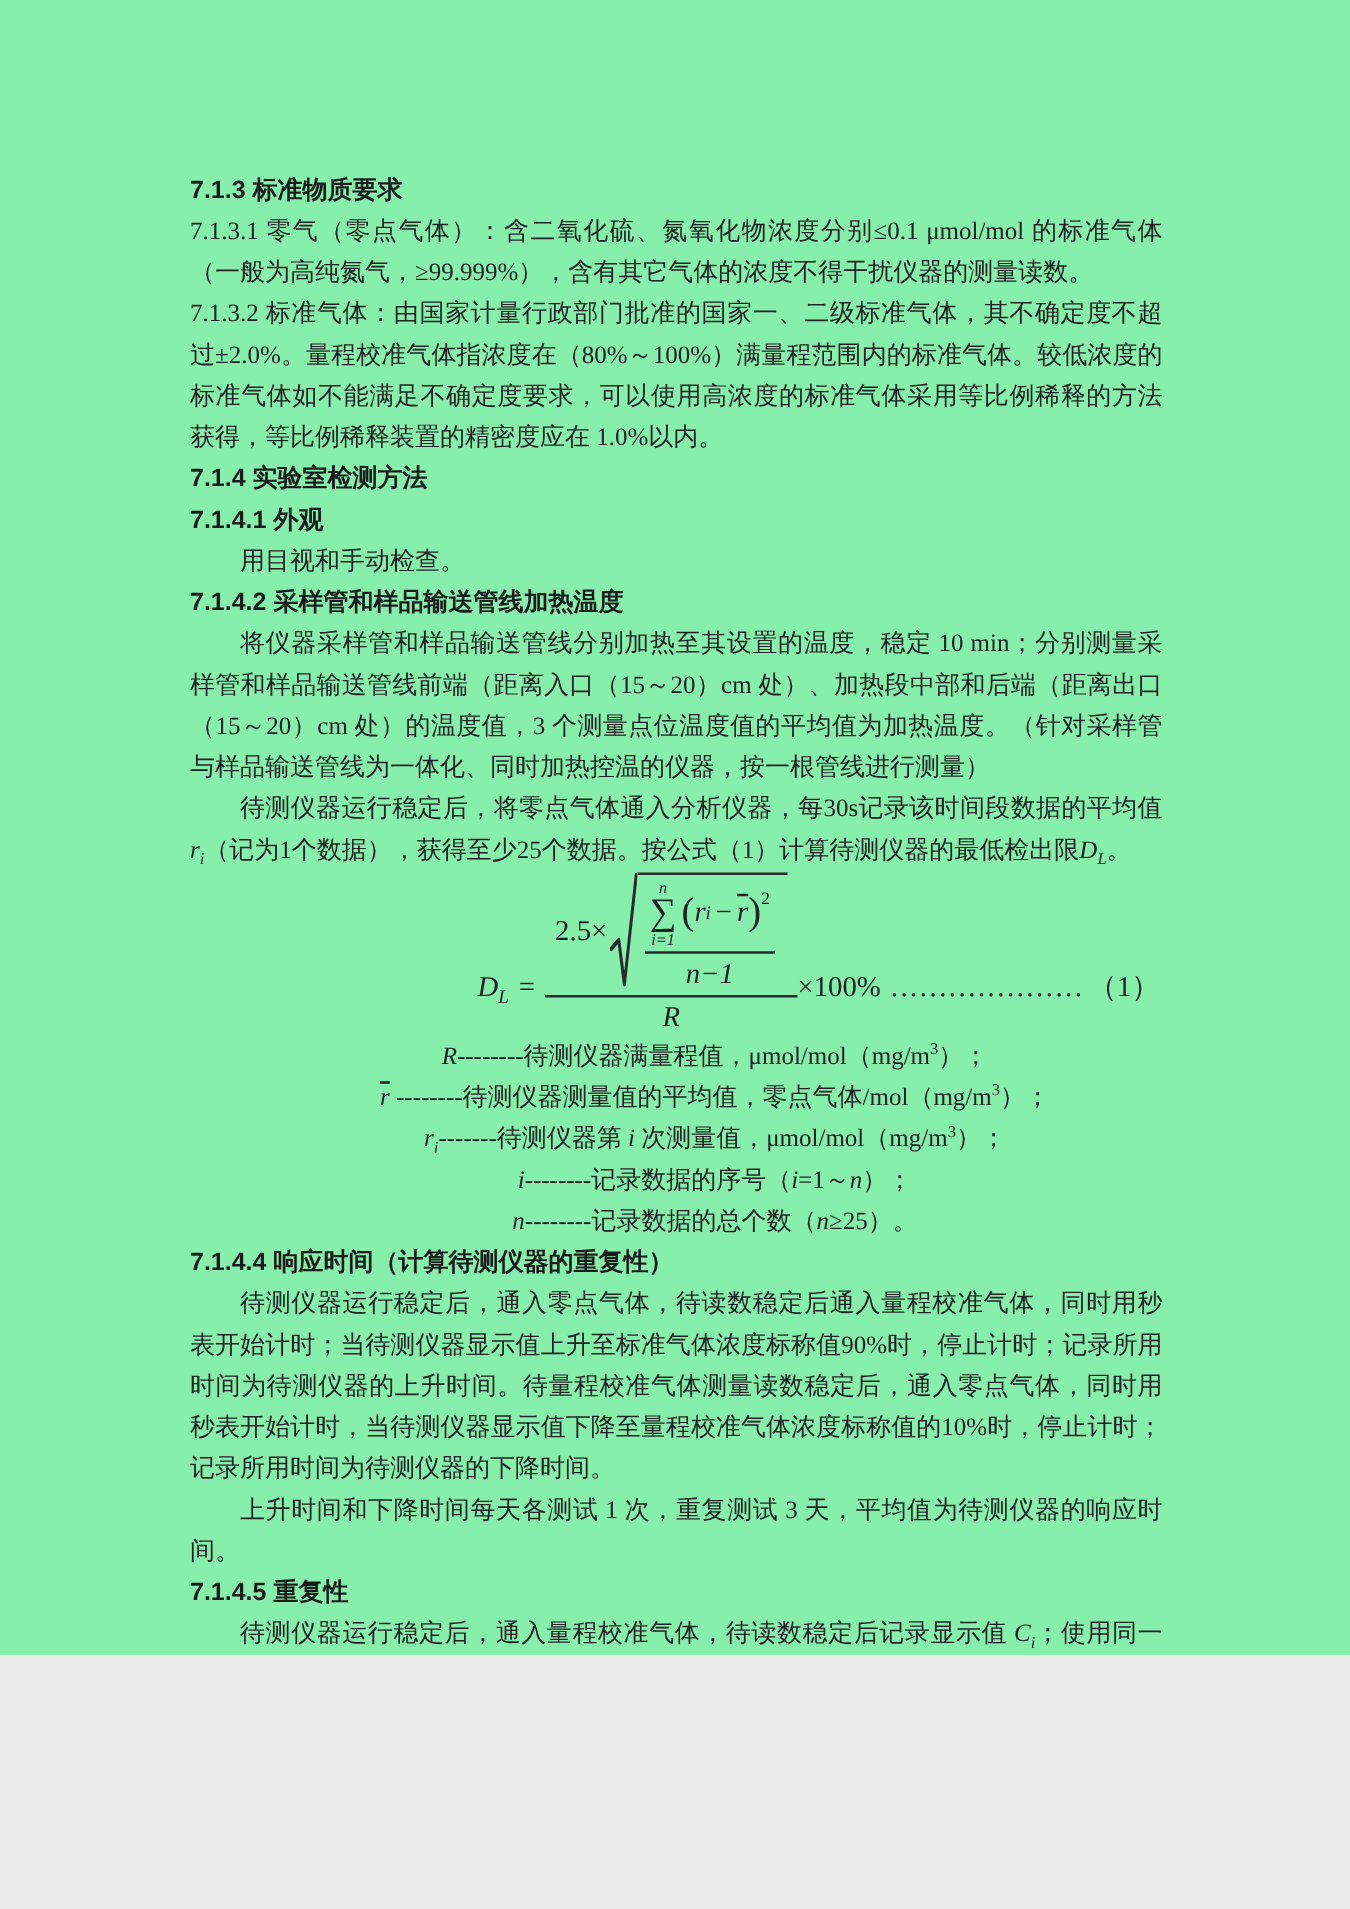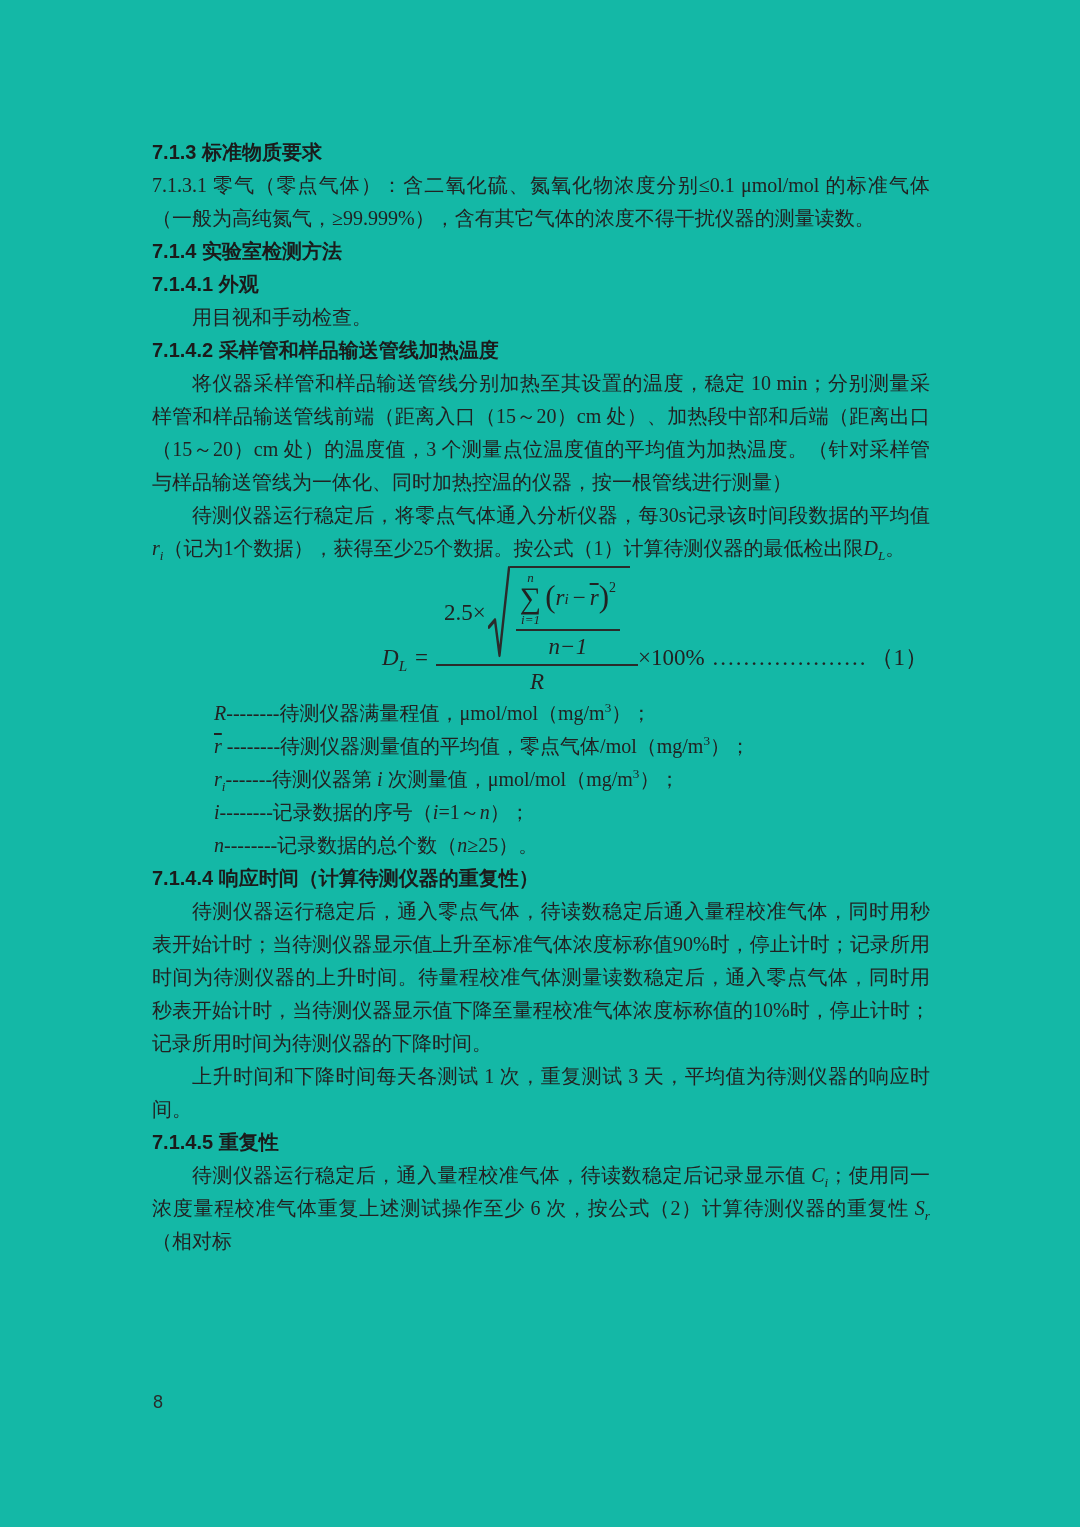--- a/index.html
+++ b/index.html
@@ -1,20 +1,20 @@
 <!DOCTYPE html>
 <html><head>
 <meta charset="utf-8">
 <style>
   html,body { margin:0; padding:0; background:#e9e9e9; }
   .page {
     position:relative;
-    width:1080px; height:1527px;
+    width:1080px; height:1324px;
     margin:0 auto;
-    background:#14b8a6;
+    background:#86efac;
     font-family:"Liberation Serif", serif;
     color:#222222;
     overflow:hidden;
   }
   .content {
     position:absolute;
     left:152px; top:136px;
     width:778px;
     font-size:20px;
     line-height:33px;
@@ -62,39 +62,40 @@
   .expr-row { display:flex; align-items:center; }
   .paren { font-size:31px; font-weight:400; line-height:0.9; transform:translateY(-2px); }
   .pow { font-size:14px; transform:translateY(-11px); }
   .f-dots {
     flex:1; overflow:hidden; white-space:nowrap;
     letter-spacing:2px; margin:0 4px 0 8px;
   }
   .f-num { margin-right:2px; }
 
   
-  .def { padding-left:62px; text-align:left; }
+  .def { padding-left:62px; text-align:center; }
   .where-first { text-align:left; }
 
   .page-num {
     position:absolute;
     left:153px; top:1392px;
     font-family:"Liberation Sans", sans-serif;
     font-size:18px;
     color:#2a2a2a;
   }
 </style>
 </head>
 <body>
 
 <div class="page">
   <div class="content">
 
     <h2 class="sec-heading">7.1.3 标准物质要求</h2>
     <p>7.1.3.1 零气（零点气体）：含二氧化硫、氮氧化物浓度分别≤0.1 μmol/mol 的标准气体（一般为高纯氮气，≥99.999%），含有其它气体的浓度不得干扰仪器的测量读数。</p>
+    <p>7.1.3.2 标准气体：由国家计量行政部门批准的国家一、二级标准气体，其不确定度不超过±2.0%。量程校准气体指浓度在（80%～100%）满量程范围内的标准气体。较低浓度的标准气体如不能满足不确定度要求，可以使用高浓度的标准气体采用等比例稀释的方法获得，等比例稀释装置的精密度应在 1.0%以内。</p>
 
     <h2 class="sec-heading">7.1.4 实验室检测方法</h2>
     <h2 class="sec-heading">7.1.4.1 外观</h2>
     <p class="ind">用目视和手动检查。</p>
 
     <h2 class="sec-heading">7.1.4.2 采样管和样品输送管线加热温度</h2>
     <p class="ind">将仪器采样管和样品输送管线分别加热至其设置的温度，稳定 10 min；分别测量采样管和样品输送管线前端（距离入口（15～20）cm 处）、加热段中部和后端（距离出口（15～20）cm 处）的温度值，3 个测量点位温度值的平均值为加热温度。（针对采样管与样品输送管线为一体化、同时加热控温的仪器，按一根管线进行测量）</p>
 
     <p class="ind"><span>待测仪器运行稳定后，将零点气体通入分析仪器，每30s记录该时间段数据的平均值</span><i class="v">r</i><sub class="v">i</sub><span>（记为1个数据），获得至少25个数据。按公式（1）计算待测仪器的最低检出限</span><i class="v">D</i><sub class="v">L</sub><span>。</span></p>
 

